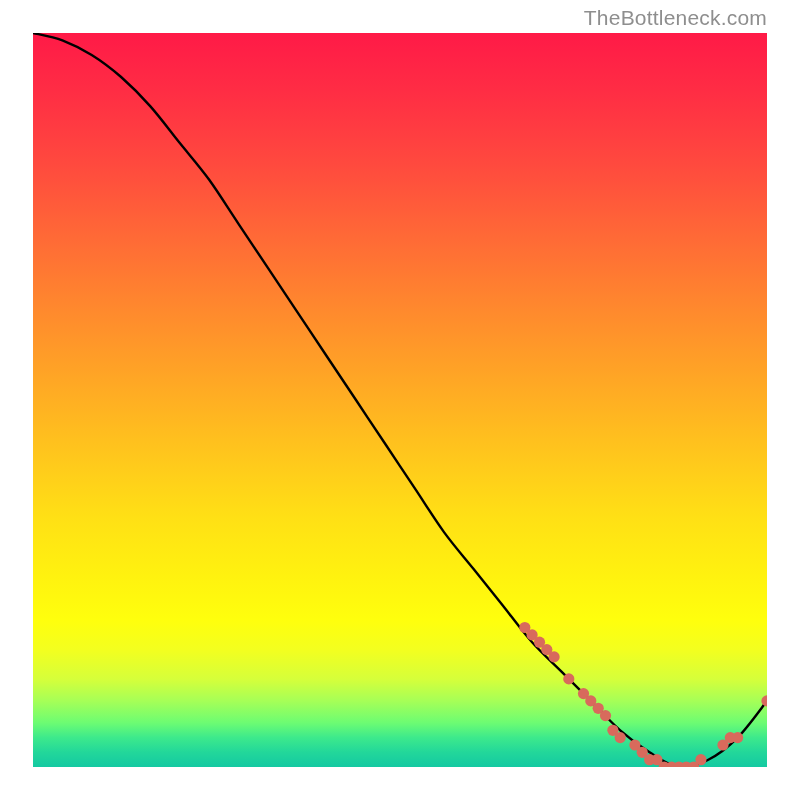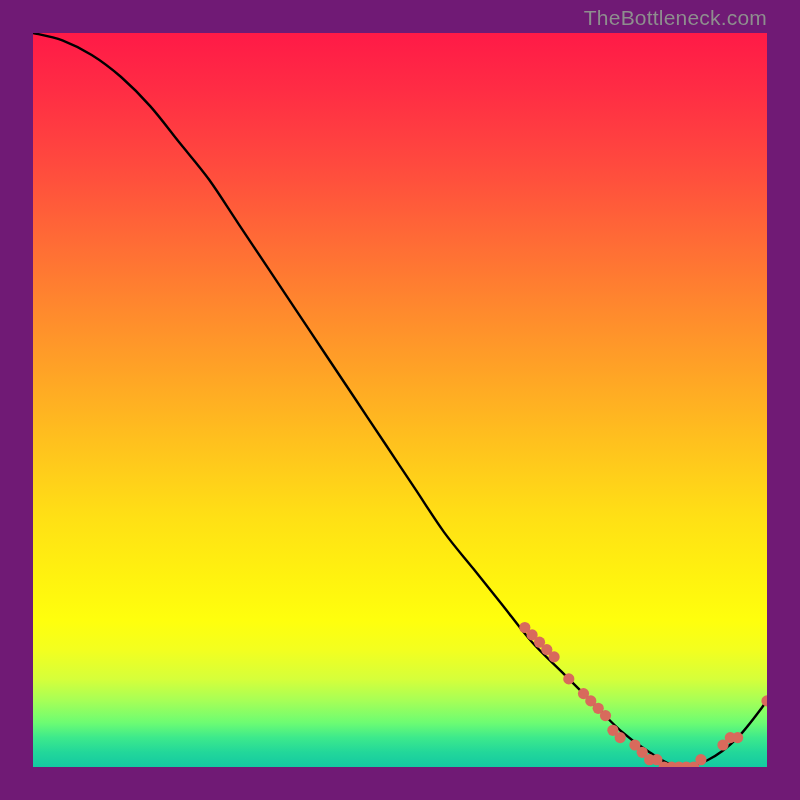--- a/index.html
+++ b/index.html
@@ -8,21 +8,21 @@
     width: 800px;
     height: 800px;
     background: #000;
     overflow: hidden;
     font-family: Arial, Helvetica, sans-serif;
   }
   .stage {
     position: relative;
     width: 800px;
     height: 800px;
-    background: #701a75;
+    background: #ffffff;
     text-align: right;
   }
   .plot {
     position: absolute;
     left: 33px;
     top: 33px;
     width: 734px;
     height: 734px;
     overflow: hidden;
   }

